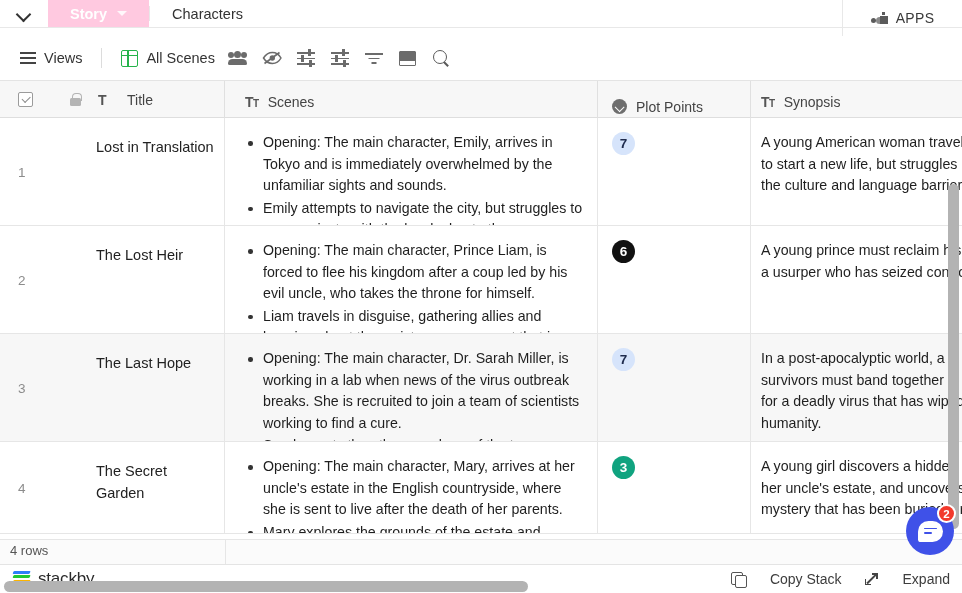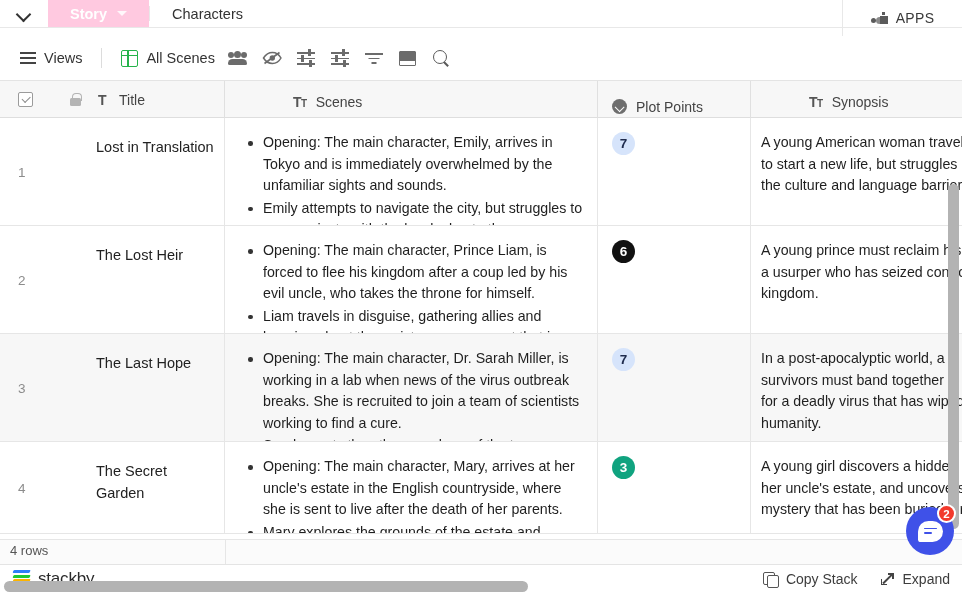--- a/index.html
+++ b/index.html
@@ -145,21 +145,21 @@
     width:11px; height:13px; position:relative; margin-left:37px; flex:none;
   }
   .lock::before{
     content:""; position:absolute; left:1.5px; top:0; width:8px; height:7px;
     border:1.8px solid #b4b4b4; border-bottom:none; border-radius:4px 4px 0 0;
   }
   .lock::after{
     content:""; position:absolute; left:0; top:5px; width:11px; height:8px;
     background:#b4b4b4; border-radius:1.5px;
   }
-  .fi{ font-size:13.5px; color:#6a6a6a; flex:none; letter-spacing:-0.5px;margin-left:48px;}
+  .fi{ font-size:13.5px; color:#6a6a6a; flex:none; letter-spacing:-0.5px;}
   .fi-T{ font-weight:700; font-size:14px; color:#555; }
   .fi-TT{ font-weight:700; font-size:14px; color:#555; }
   .fi-TT sub{ font-size:10px; font-weight:700; vertical-align:baseline; }
   .fi-sel{
     width:15px;height:15px;border-radius:50%;background:#6e6e6e;position:relative;flex:none;
   }
   .fi-sel::after{
     content:""; position:absolute; left:4px; top:4.5px; width:5.5px;height:5.5px;
     border-left:1.6px solid #fff; border-bottom:1.6px solid #fff; transform:rotate(-45deg);
   }
@@ -222,31 +222,31 @@
   }
   .strip-div{ position:absolute; left:225px; top:0; bottom:0; width:1px; background:#e6e6e6;}
 
   
   .footer{
     position:absolute; left:0; bottom:0; width:962px; height:29px;
     border-top:1px solid #e4e4e4; background:#fff;
     display:flex; align-items:center; justify-content:space-between;
     padding:0 12px;
   }
-  .brand{ display:flex; gap:6px; cursor:pointer;}
+  .brand{ display:flex; align-items:center; gap:6px; cursor:pointer;}
   .brand-mark{ position:relative; width:20px; height:19px; }
   .brand-mark i{ position:absolute; left:1px; width:17px; height:3.4px; border-radius:1px;
     transform:skewX(-22deg); display:block;}
   .brand-mark i.b1{ top:1px; background:#2d7ff9;}
   .brand-mark i.b2{ top:5.5px; background:#20c933;}
   .brand-mark i.b3{ top:10px; background:#fcb400;}
   .brand-mark i.b4{ top:14.5px; background:#f8623a;}
   .brand-name{ font-size:17px; color:#2b2b2b; letter-spacing:-0.2px; }
   .fright{ display:flex; align-items:center; gap:22px; }
-  .fbtn{ display:flex; align-items:center; gap:8px; cursor:pointer; font-size:14px; color:#3d3d3d;}
+  .fbtn{ display:flex; align-items:center; gap:24px; cursor:pointer; font-size:14px; color:#3d3d3d;}
   .ico-copy{ position:relative; width:15px; height:15px; }
   .ico-copy::before{
     content:""; position:absolute; left:0; top:0; width:10px; height:11px;
     border:1.4px solid #555; border-radius:2px;
   }
   .ico-copy::after{
     content:""; position:absolute; left:4px; top:3.5px; width:10px; height:11px;
     border:1.4px solid #555; border-radius:2px; background:#fff;
   }
   .ico-expand{ position:relative; width:15px; height:15px; }
@@ -371,21 +371,21 @@
     </div>
   </div>
 
   <div class="grid">
 
     <div class="ghead">
       <div class="gh-cell c-row">
         <span class="chk"></span>
         <span class="lock"></span>
         <span class="fi fi-T title-lbl">T</span>
-        <span style="margin-left:13px">Title</span>
+        <span style="margin-left:21px">Title</span>
       </div>
       <div class="gh-cell c-scenes">
         <span class="fi fi-TT">T<sub>T</sub></span>
         <span>Scenes</span>
       </div>
       <div class="gh-cell c-plot">
         <span class="fi-sel"></span>
         <span>Plot Points</span>
       </div>
       <div class="gh-cell c-syn">
@@ -421,21 +421,20 @@
           <div class="cell c-scenes">
             <ul>
               <li>Opening: The main character, Prince Liam, is forced to flee his kingdom after a coup led by his evil uncle, who takes the throne for himself.</li>
               <li>Liam travels in disguise, gathering allies and learning about the resistance movement that is</li>
             </ul>
           </div>
           <div class="cell c-plot"><span class="badge" style="background: rgb(17, 17, 17); color: rgb(255, 255, 255);">6</span></div>
           <div class="cell c-syn">
             <p>A young prince must reclaim his</p>
             <p>a usurper who has seized control</p>
-            <p>kingdom.</p>
           </div>
         </div>
         <div class="grow alt" style="height: 108px;">
           <div class="cell c-num">
             <div class="rownum">3</div>
             <div class="rowtitle">The Last Hope</div>
           </div>
           <div class="cell c-scenes">
             <ul>
               <li>Opening: The main character, Dr. Sarah Miller, is working in a lab when news of the virus outbreak breaks. She is recruited to join a team of scientists working to find a cure.</li>

